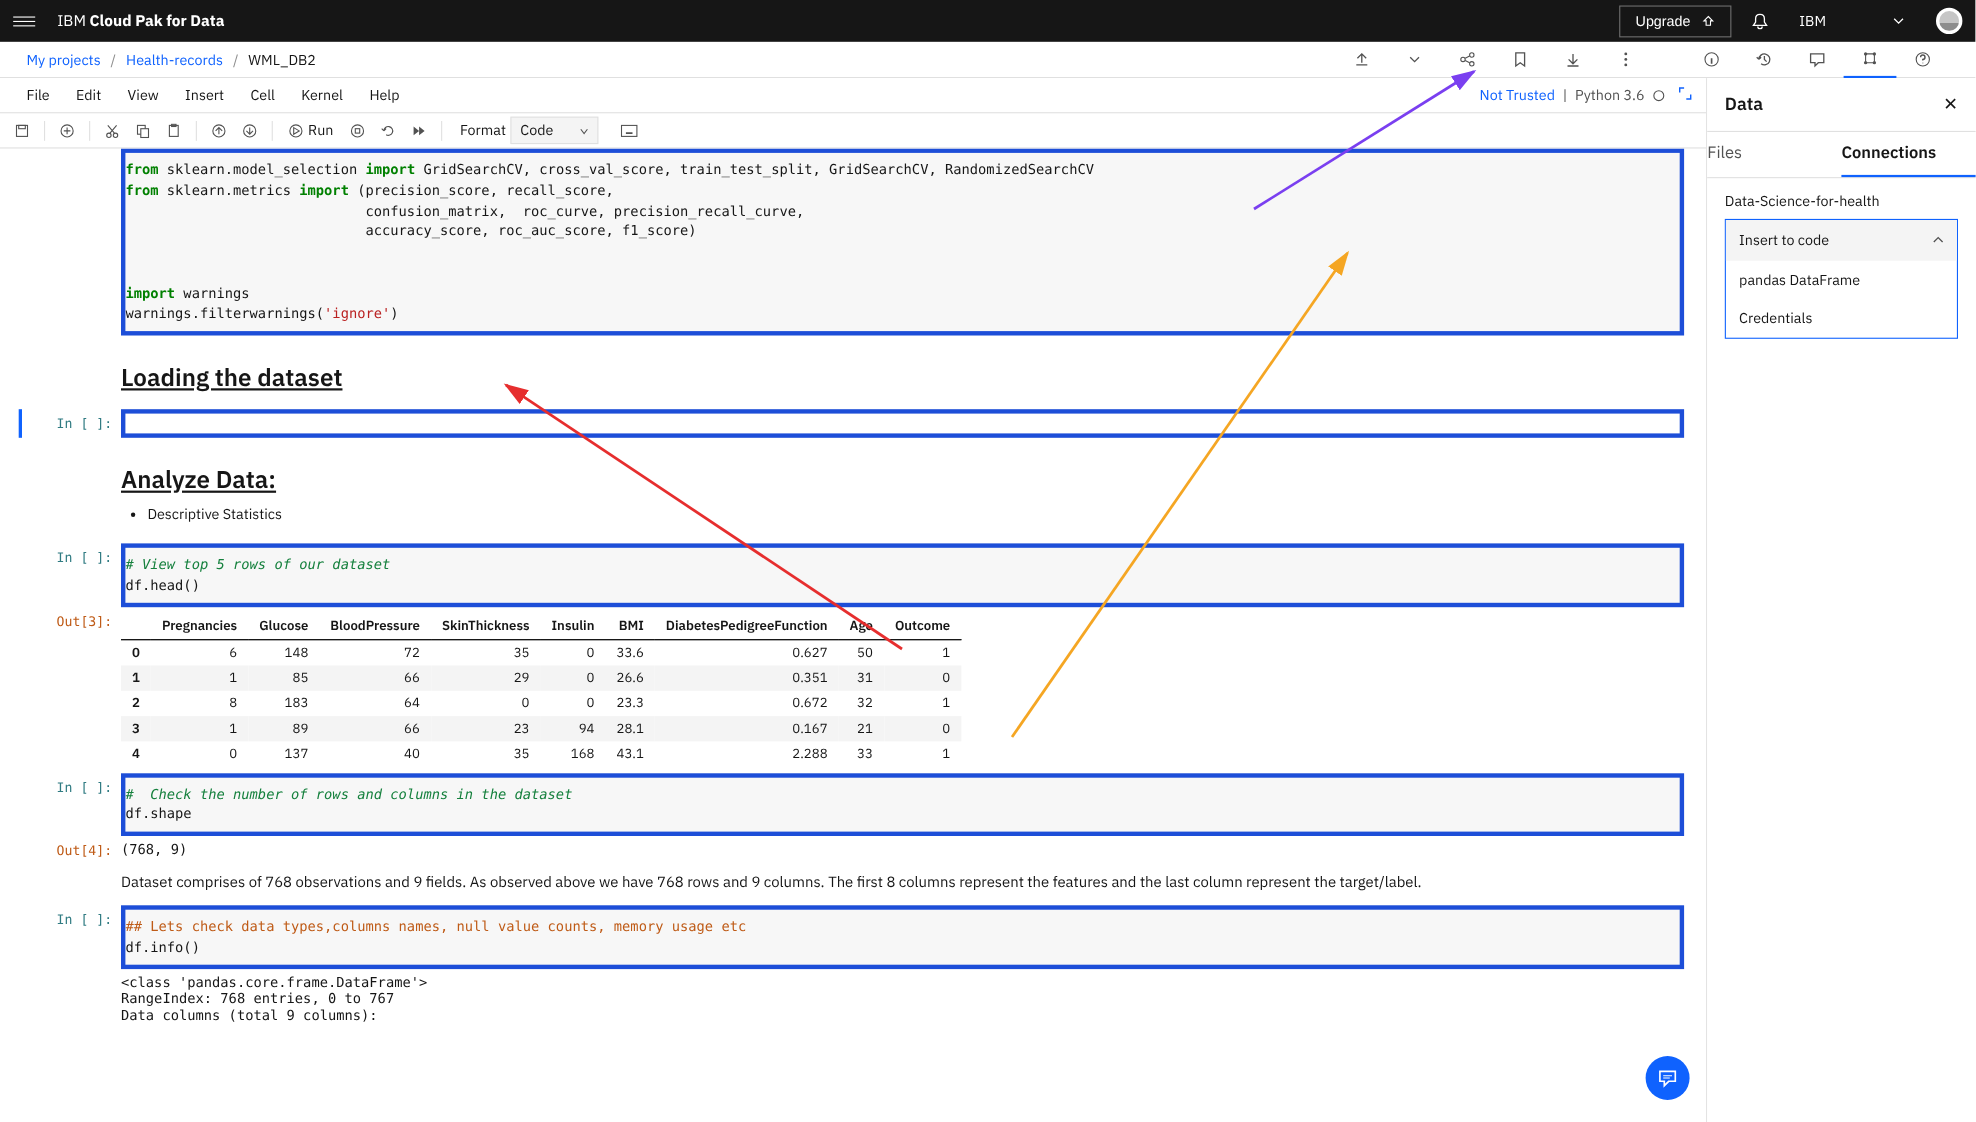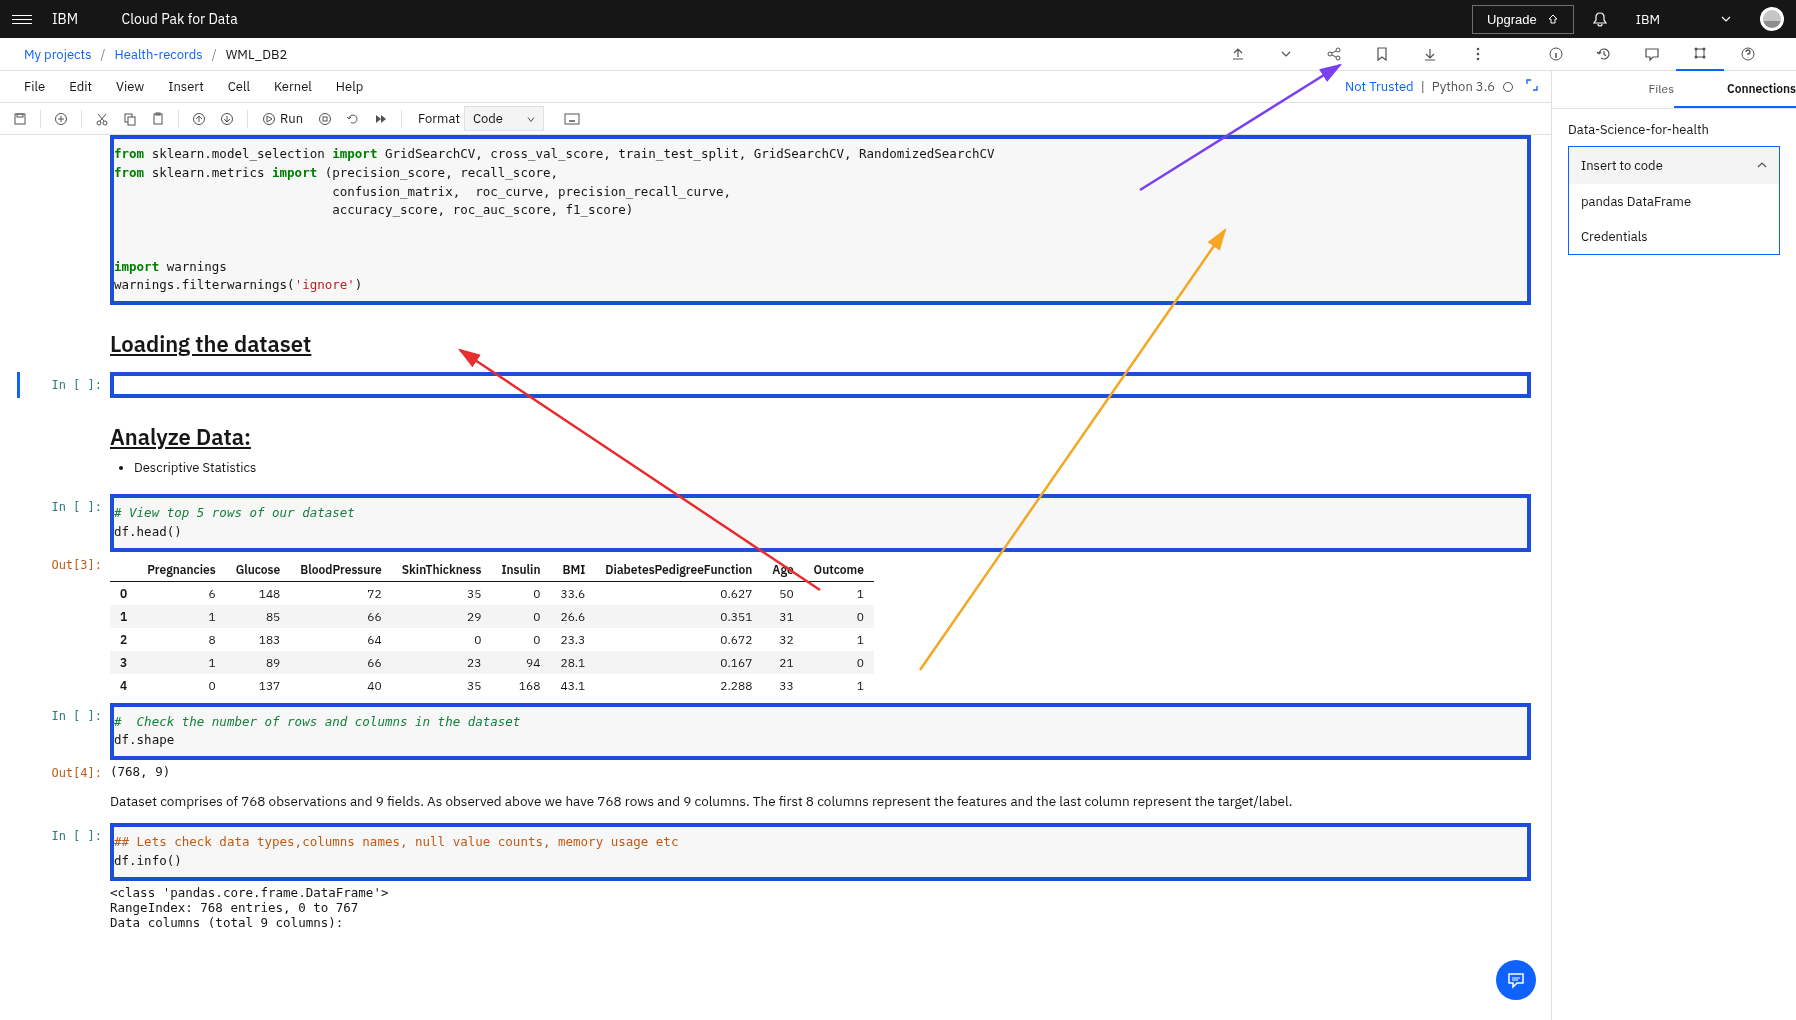--- a/index.html
+++ b/index.html
@@ -1,21 +1,21 @@
 <!DOCTYPE html>
 <html><head>
 <meta charset="utf-8">
 <style>
 * { box-sizing: border-box; margin: 0; padding: 0; }
 body { font-family: "IBM Plex Sans", -apple-system, BlinkMacSystemFont, sans-serif; font-size: 13px; color: #161616; background: #fff; overflow: hidden; }
 .top-bar { height: 38px; background: #161616; color: #fff; display: flex; align-items: center; padding: 0 12px; }
 .hamburger { width: 20px; height: 20px; display: flex; flex-direction: column; justify-content: center; gap: 3px; cursor: pointer; margin-right: 20px; }
 .hamburger span { display: block; height: 1px; background: #fff; }
 .brand { font-size: 14px; }
-.brand b { font-weight: 400; margin-left: 40px; }
+.brand b { font-weight: 700; }
 .top-bar-right { margin-left: auto; display: flex; align-items: center; gap: 8px; }
 .upgrade-btn { border: 1px solid #6f6f6f; background: transparent; color: #fff; padding: 6px 14px; font-size: 13px; cursor: pointer; display: flex; align-items: center; gap: 10px; }
 .top-icon-btn { width: 36px; height: 36px; display: flex; align-items: center; justify-content: center; color: #fff; cursor: pointer; }
 .ibm-label { font-size: 13px; padding: 0 40px 0 10px; }
 .avatar { width: 24px; height: 24px; border-radius: 50%; background: #fff; display: flex; align-items: center; justify-content: center; overflow: hidden; margin-left: 8px; }
 .avatar-inner { width: 18px; height: 18px; border-radius: 50%; background: linear-gradient(#c6c6c6 0 60%, #8d8d8d 60% 100%); }
 
 .sub-bar { height: 33px; border-bottom: 1px solid #e0e0e0; display: flex; align-items: center; padding: 0 24px; font-size: 13px; }
 .breadcrumb a { color: #0f62fe; text-decoration: none; }
 .breadcrumb .sep { color: #8d8d8d; margin: 0 6px; }
@@ -64,21 +64,21 @@
 .df-table thead th { border-bottom: 1px solid #161616; font-weight: 600; }
 .df-table tbody tr:nth-child(even) { background: #f4f4f4; }
 .df-table tbody th { font-weight: 600; }
 .output-text { font-family: monospace; font-size: 12.5px; padding: 4px 0 4px 0; white-space: pre; }
 
 .side-panel { width: 244px; flex-shrink: 0; display: flex; flex-direction: column; background: #fff; }
 .panel-header { display: flex; align-items: center; padding: 14px 16px; border-bottom: 1px solid #e0e0e0; }
 .panel-header h3 { font-size: 16px; font-weight: 600; }
 .panel-close { margin-left: auto; cursor: pointer; font-size: 16px; }
 .panel-tabs { display: flex; border-bottom: 1px solid #e0e0e0; }
-.panel-tab { flex: 1; text-align: right; padding: 10px 0; font-size: 12px; cursor: pointer; color: #525252; }
+.panel-tab { flex: 1; text-align: left; padding: 10px 0; font-size: 15px; cursor: pointer; color: #525252; }
 .panel-tab.active { color: #161616; font-weight: 600; border-bottom: 2px solid #0f62fe; }
 .panel-body { padding: 12px 16px; font-size: 13px; }
 .conn-name { margin-bottom: 8px; }
 .insert-box { border: 1px solid #0f62fe; }
 .insert-header { background: #f4f4f4; padding: 10px 12px; display: flex; align-items: center; cursor: pointer; }
 .insert-item { padding: 9px 12px; cursor: pointer; }
 .insert-item.highlight { background: #e8e8e8; }
 
 .chat-bubble { position: absolute; bottom: 20px; right: 260px; width: 40px; height: 40px; border-radius: 50%; background: #0f62fe; color: #fff; display: flex; align-items: center; justify-content: center; cursor: pointer; }
 
@@ -466,20 +466,24 @@
           <div class="output-text"><span>&lt;class 'pandas.core.frame.DataFrame'&gt;</span>
 <span>RangeIndex: 768 entries, 0 to 767</span>
 <span>Data columns (total 9 columns):</span></div>
         </div>
       </div>
 
     </div>
   </div>
 
   <div class="side-panel">
+    <div class="panel-header">
+      <h3>Data</h3>
+      <div class="panel-close">✕</div>
+    </div>
     <div class="panel-tabs">
       <div class="panel-tab">Files</div>
       <div class="panel-tab active">Connections</div>
     </div>
     <div class="panel-body">
       <div class="conn-name">Data-Science-for-health</div>
       <div class="insert-box">
         <div class="insert-header">
           <span>Insert to code</span>
           <span style="margin-left:auto"><svg width="10" height="10" viewBox="0 0 10 10">

